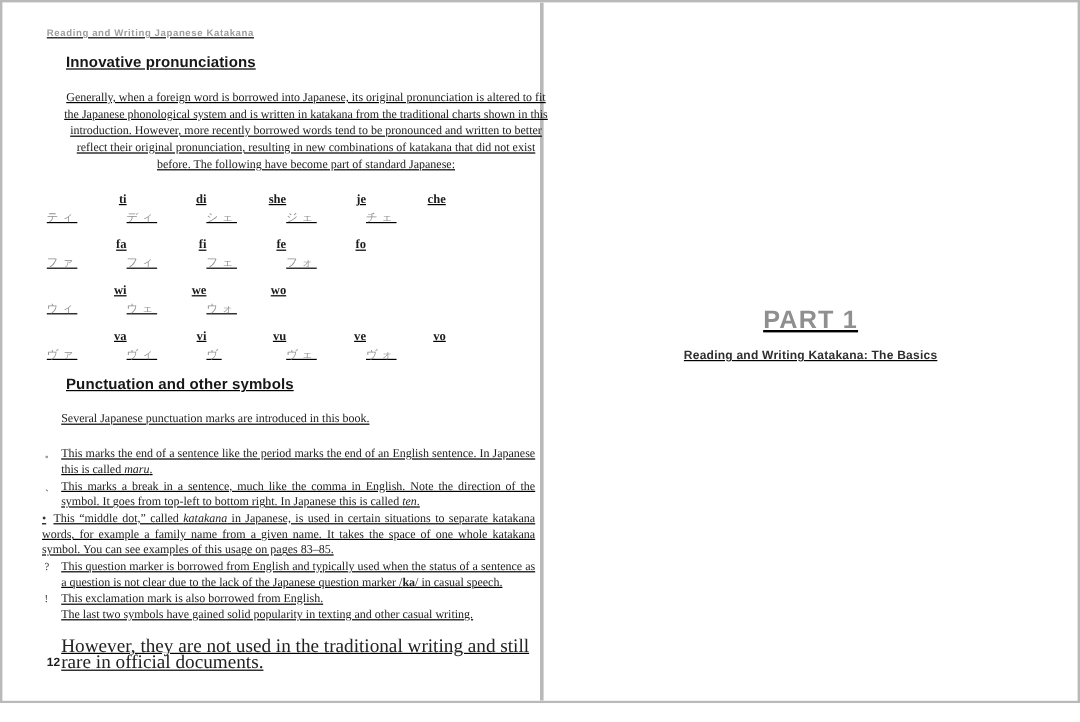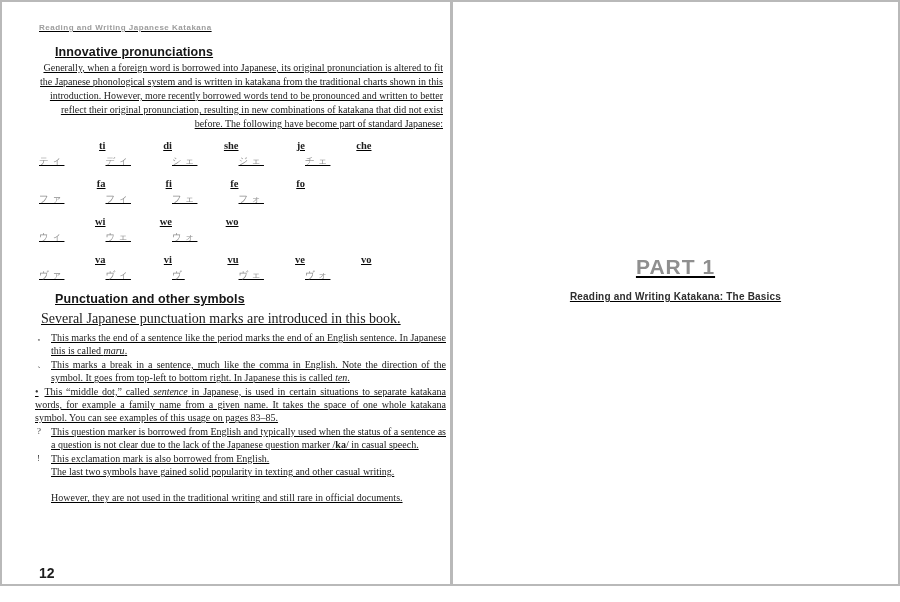--- a/index.html
+++ b/index.html
@@ -17,51 +17,51 @@
   .running-header {
     font-family: "Liberation Sans", sans-serif; font-weight: bold;
     font-size: 8px; letter-spacing: 0.5px; color: #9d9d9d; margin: 0 0 0 4px;
   }
   .section-heading {
     font-family: "Liberation Sans", sans-serif; font-weight: bold;
     font-size: 12.5px; color: #171717; letter-spacing: 0.1px; margin: 0 0 2px 0; padding-left: 20px;
   }
   .heading-1 { margin-top: 13px; }
   .body-par {
-    font-size: 10px; line-height: 14px; color: #222222; margin: 0;
-    width: 408px; text-align: right;
+    font-size: 10px; line-height: 14px; color: #222222; margin: 16px;
+    width: 408px; text-align: center;
   }
 
   .kana-table { margin: 9px 0 0 4px; }
   .kana-row { display: flex; margin-bottom: 11px; }
   .kana-cell { width: 66.5px; }
   .kana-latin { font-size: 10.5px; font-weight: bold; color: #1d1d1d; line-height: 12px; text-align: right; }
   .kana-glyph {
     font-family: "DejaVu Sans", sans-serif;
     font-size: 9.5px; color: #8f8f8f; letter-spacing: 3px; margin-top: 3px; line-height: 12px;
   }
 
   .heading-2 { margin-top: 3px; }
-  .punct-intro { font-size: 14px; line-height: 13px; color: #222222; margin: 6px; }
+  .punct-intro { font-size: 10px; line-height: 13px; color: #222222; margin: 16px; }
   .punct-list { margin-top: 1px; width: 411px; }
   .punct-item {
     position: relative; font-size: 10px; line-height: 13.4px; color: #222222;
     text-align: justify;
   }
   .punct-item.hanging { padding-left: 16px; }
   .punct-item .marker { position: absolute; left: 2px; top: 0; font-size: 9px; color: #333333; }
   .punct-item.flush .marker { position: static; font-size: 10px; padding-right: 6px; }
   .punct-closing {
-    font-size: 10px; line-height: 13.4px; color: #222222;
+    font-size: 16px; line-height: 13.4px; color: #222222;
     margin: 13px 0 0 0; padding-left: 16px; width: 395px;
   }
   .page-number {
-    position: absolute; left: 37px; bottom: 3px;
+    position: absolute; left: 37px; bottom: 26px;
     font-family: "Liberation Sans", sans-serif; font-weight: bold;
-    font-size: 14px; color: #1d1d1d;
+    font-size: 10px; color: #1d1d1d;
   }
 
   .part-block { margin-top: 253px; text-align: center; }
   .part-label {
     font-family: "Liberation Sans", sans-serif; font-weight: bold;
     font-size: 21px; letter-spacing: 1px; color: #8f8f8f; margin: 0;
   }
   .part-title {
     font-family: "Liberation Sans", sans-serif; font-weight: bold;
     font-size: 10px; letter-spacing: 0.2px; color: #2e2e2e; margin: 12px 0 0 0;
@@ -155,21 +155,21 @@
             <div class="kana-glyph">ヴォ</div>
           </div>
         </div>
       </div>
 
     <h2 class="section-heading heading-2">Punctuation and other symbols</h2>
     <p class="punct-intro">Several Japanese punctuation marks are introduced in this book.</p>
     <div class="punct-list">
         <div class="punct-item hanging"><span class="marker">。</span><span>This marks the end of a sentence like the period marks the end of an English sentence. In Japanese this is called </span><i>maru</i><span>.</span></div>
         <div class="punct-item hanging"><span class="marker">、</span><span>This marks a break in a sentence, much like the comma in English. Note the direction of the symbol. It goes from top-left to bottom right. In Japanese this is called </span><i>ten</i><span>.</span></div>
-        <div class="punct-item flush"><span class="marker">•</span><span>This “middle dot,” called </span><i>sentence</i><span> in Japanese, is used in certain situations to separate katakana words, for example a family name from a given name. It takes the space of one whole katakana symbol. You can see examples of this usage on pages 83–85.</span></div>
+        <div class="punct-item flush"><span class="marker">•</span><span>This “middle dot,” called </span><i>katakana</i><span> in Japanese, is used in certain situations to separate katakana words, for example a family name from a given name. It takes the space of one whole katakana symbol. You can see examples of this usage on pages 83–85.</span></div>
         <div class="punct-item hanging"><span class="marker">?</span><span>This question marker is borrowed from English and typically used when the status of a sentence as a question is not clear due to the lack of the Japanese question marker /</span><b>ka</b><span>/ in casual speech.</span></div>
         <div class="punct-item hanging"><span class="marker">!</span><span>This exclamation mark is also borrowed from English.</span></div>
         <div class="punct-item hanging"><span>The last two symbols have gained solid popularity in texting and other casual writing.</span></div>
       </div>
     <p class="punct-closing">However, they are not used in the traditional writing and still rare in official documents.</p>
 
     <div class="page-number">12</div>
   </div>
 
   <div class="page-divider"></div>

